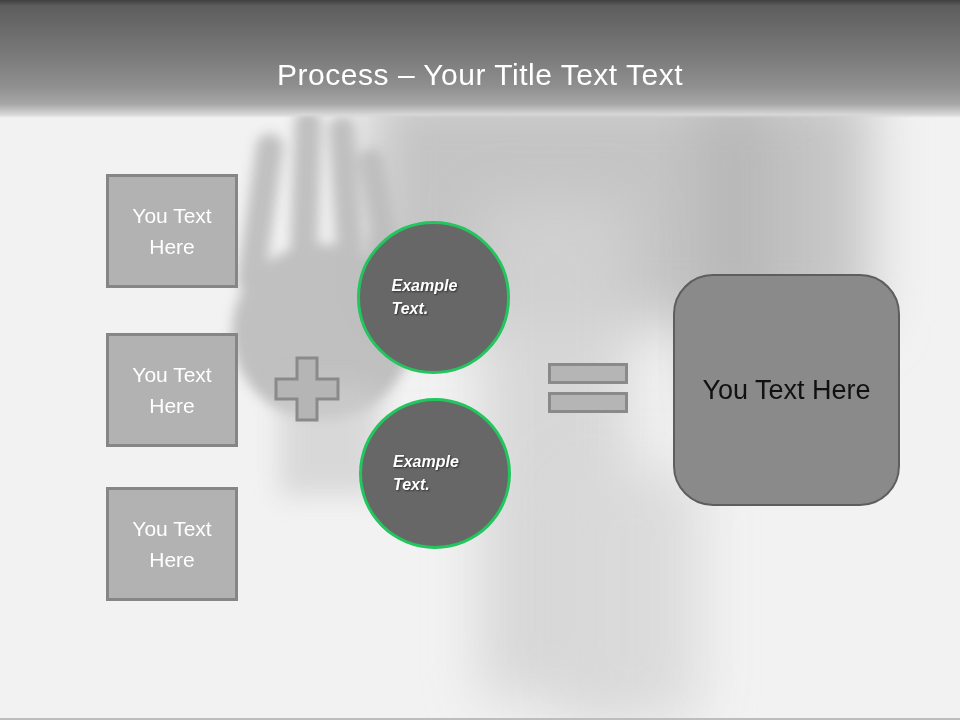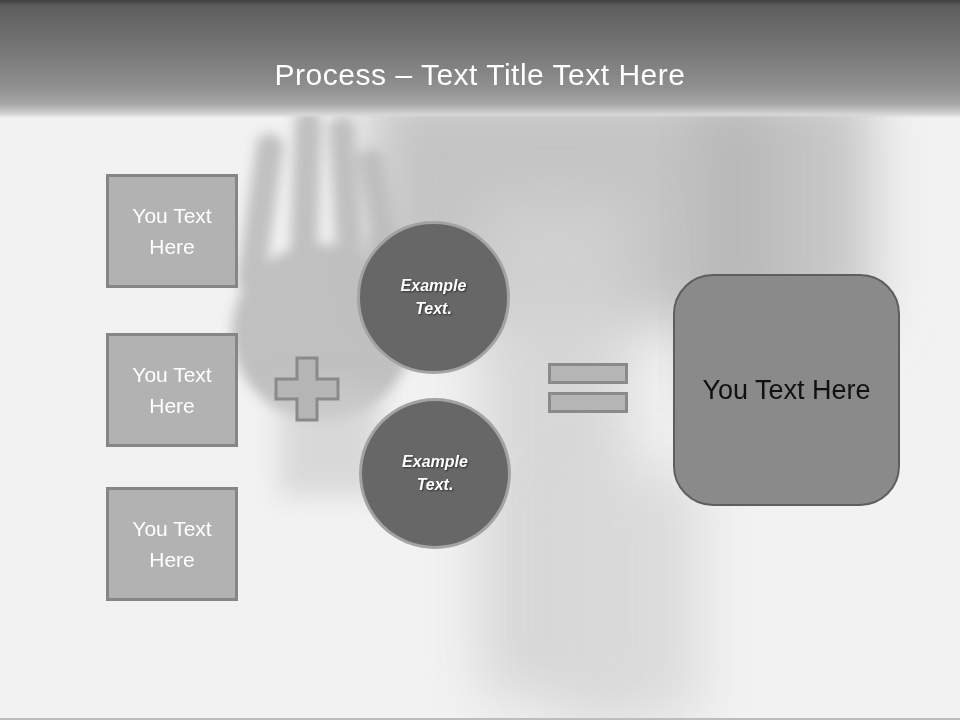--- a/index.html
+++ b/index.html
@@ -47,23 +47,23 @@
   .equals-bar {
     position:absolute; left:0; width:80px; height:21px;
     background:#b5b5b5; border:3px solid #8a8a8a;
   }
   .equals-bar.bar-top { top:0; }
   .equals-bar.bar-bottom { top:29px; }
 
   
   .example-circle {
     position:absolute; z-index:4; border-radius:50%;
-    background:#676767; border:3px solid #a3a3a3;
+    background:#676767; border:3px solid #22c55e;
     display:flex; align-items:center; justify-content:center;
-    text-align:center; color:#ffffff;
+    color:#ffffff;
     font-weight:700; font-style:italic; font-size:16px; line-height:1.4;
     text-shadow:1px 1px 2px rgba(0,0,0,0.55);
   }
   .circle-1 { left:357px; top:221px; width:153px; height:153px; }
   .circle-2 { left:359px; top:398px; width:152px; height:151px; }
   .example-circle .circle-label { display:block; width:84px; }
 
   
   .result-box {
     position:absolute; left:673px; top:274px; width:227px; height:232px; z-index:4;
@@ -108,21 +108,21 @@
       <rect x="334" y="116" width="26" height="175" rx="13" transform="rotate(-4 347 203)"></rect>
       <rect x="369" y="148" width="25" height="140" rx="12" transform="rotate(-10 381 218)"></rect>
       <ellipse cx="400" cy="272" rx="21" ry="48" transform="rotate(-35 400 272)"></ellipse>
     </g>
 
     <rect x="280" y="385" width="100" height="110" fill="#cecece" filter="url(#b14)" opacity="0.7"></rect>
   </svg>
 
   <div class="header">
     <div class="title">
-      <span class="t-bold">Process</span><span class="t-rest">– Text Title Text Here</span>
+      <span class="t-bold">Process</span><span class="t-rest">– Your Title Text Text</span>
     </div>
   </div>
 
   <div class="input-box input-1">
     <span>You Text Here</span>
   </div>
   <div class="input-box input-2">
     <span>You Text Here</span>
   </div>
   <div class="input-box input-3">

